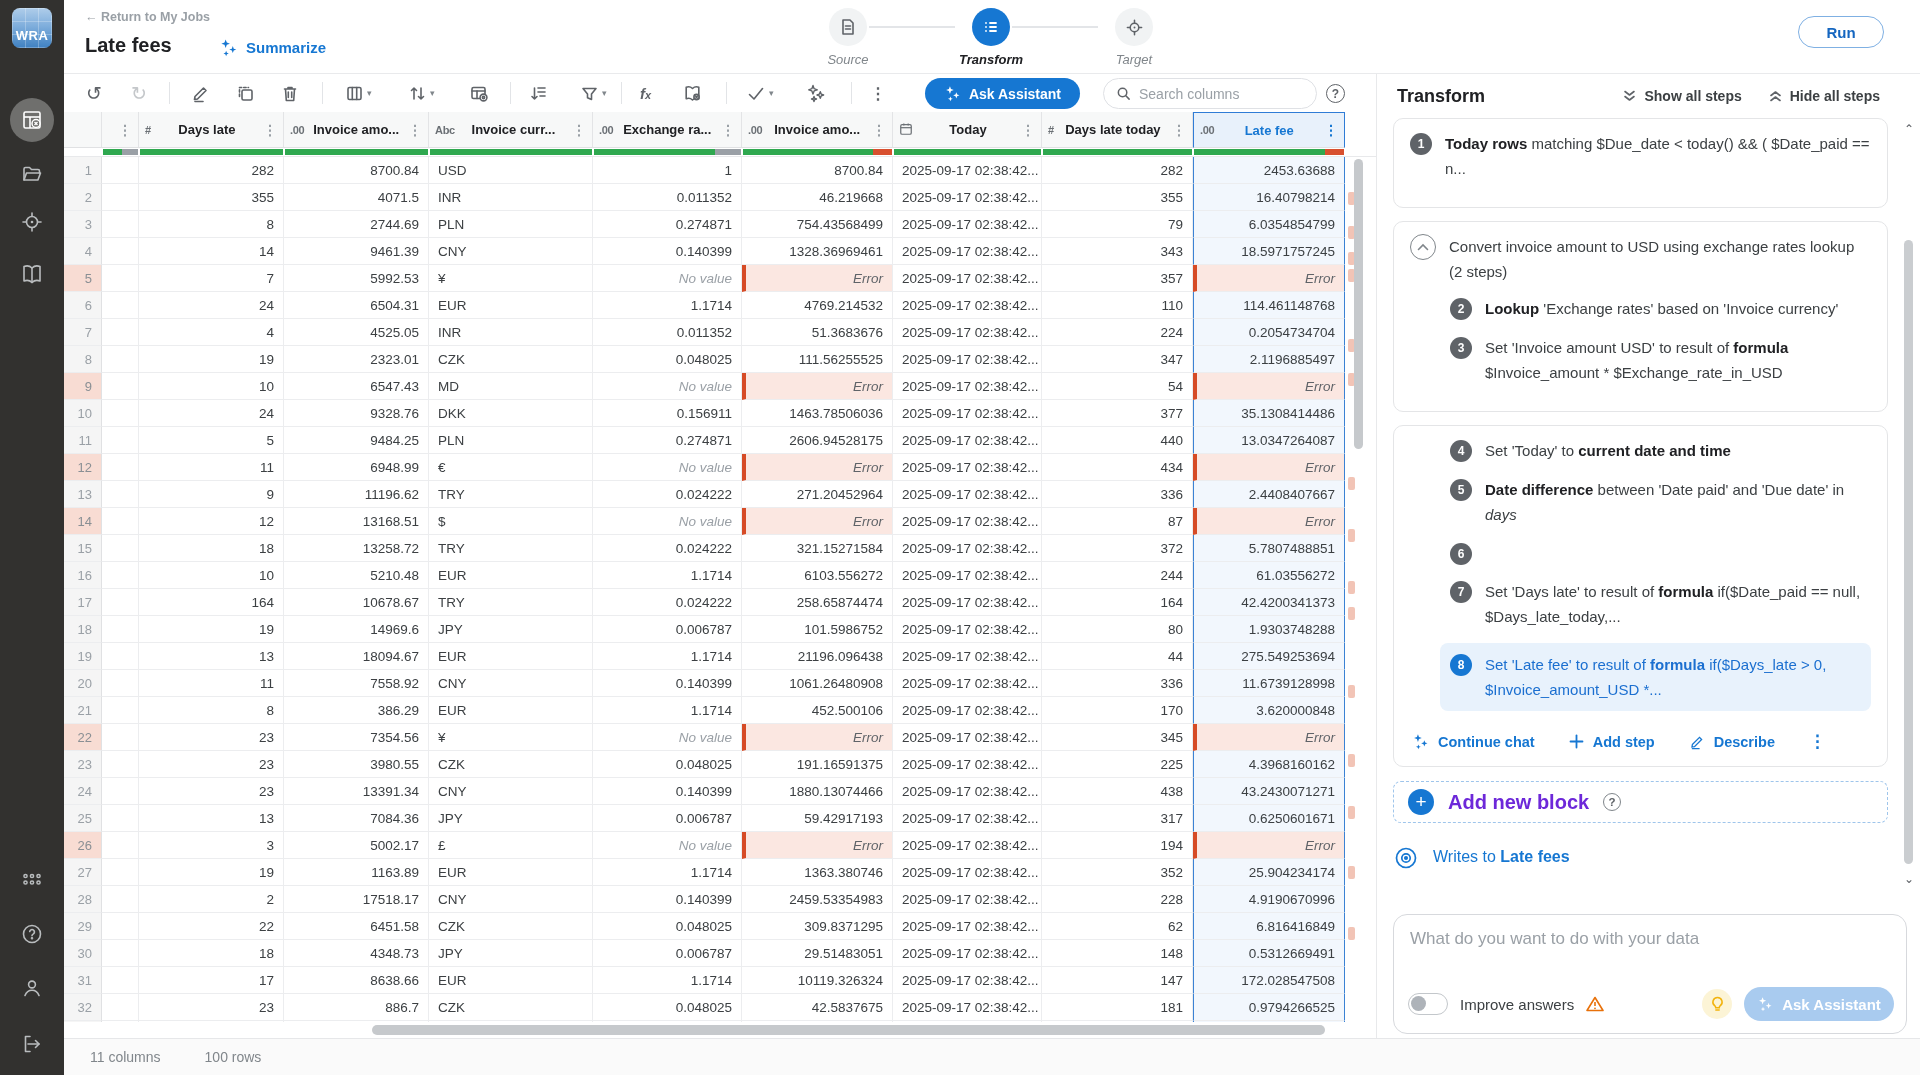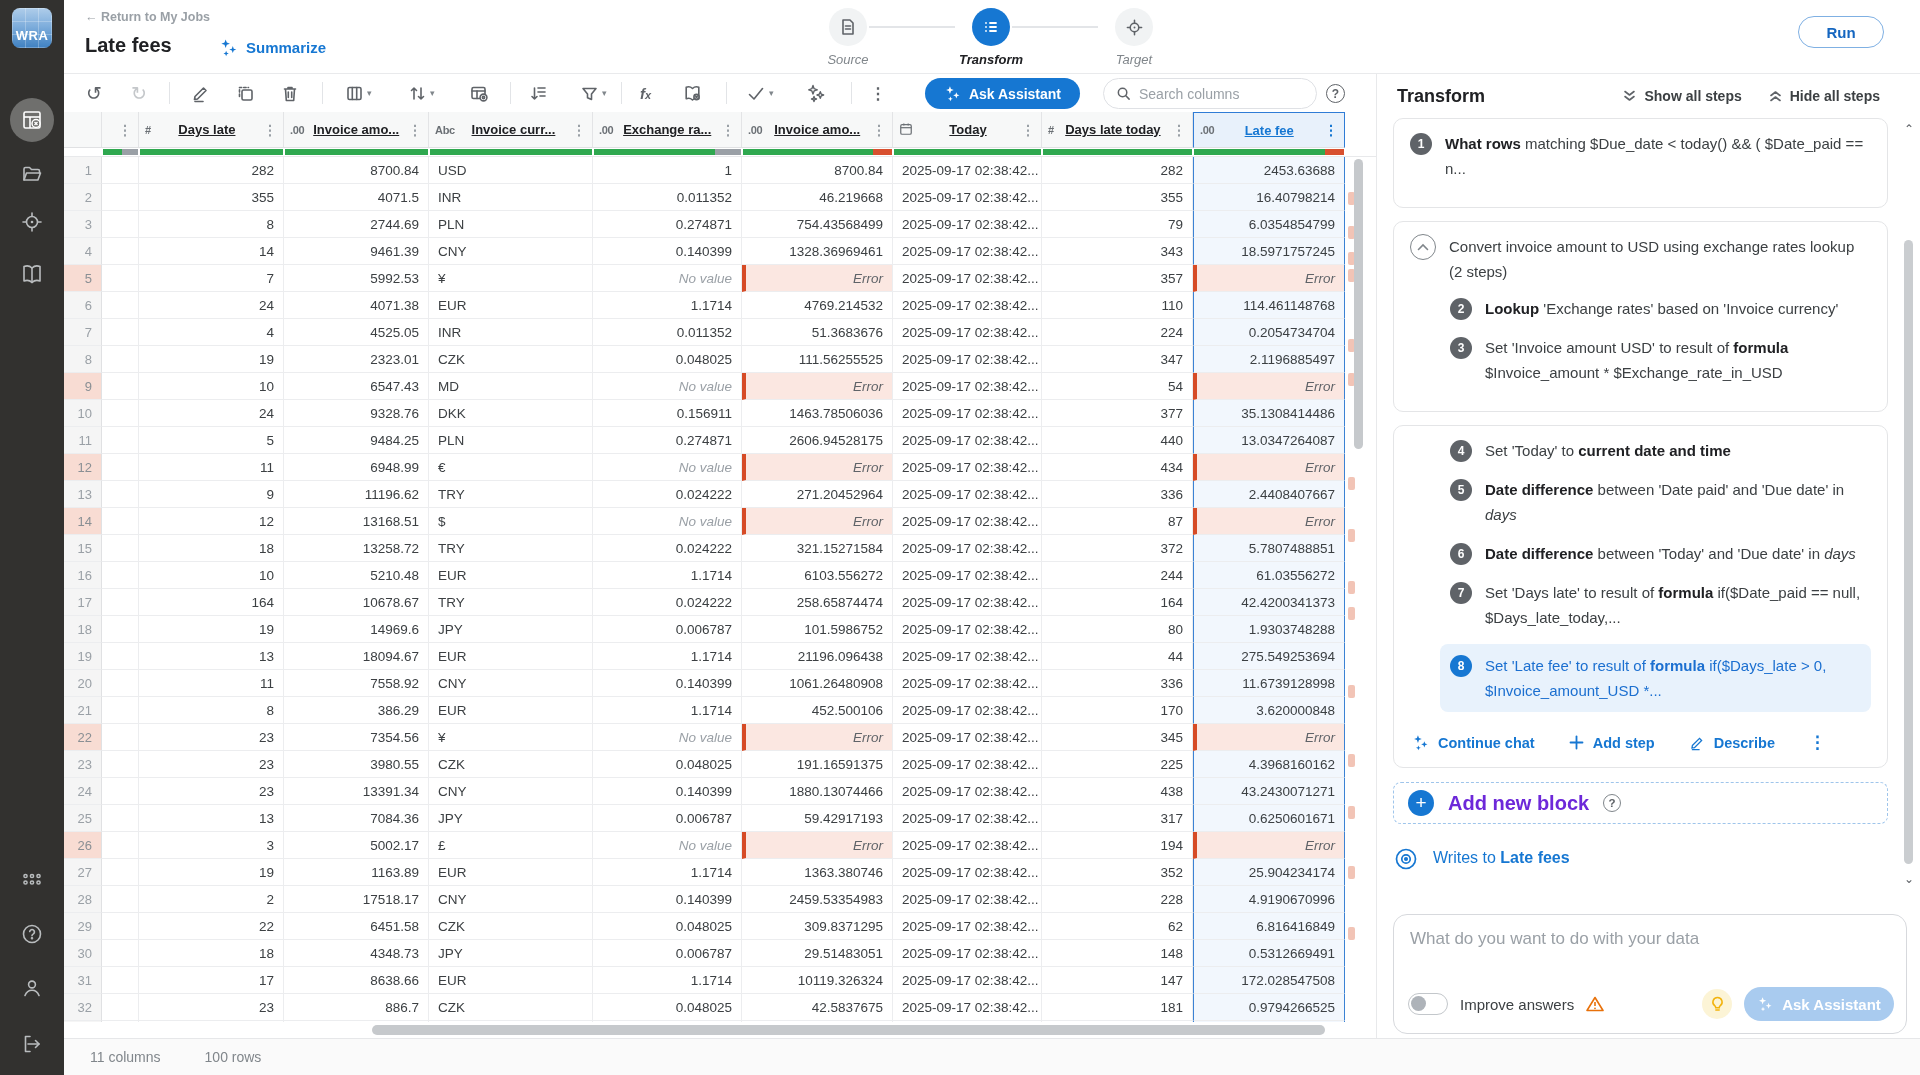--- a/index.html
+++ b/index.html
@@ -59,21 +59,21 @@
   .help-circ { position:absolute; left:1262px; top:10px; width:19px; height:19px; border-radius:50%;
     border:1.6px solid #5F6368; color:#5F6368; font-size:12px; font-weight:700; display:flex;
     align-items:center; justify-content:center; }
 
   
   .grid { position:absolute; left:0; top:38px; width:1312px; height:910px; overflow:hidden; }
   .h-row { display:flex; height:36px; }
   .h-cell { background:#F7F8F8; border-right:1px solid #E3E4E6; border-bottom:1px solid #E0E1E3;
     display:flex; align-items:center; padding:0 6px; font-size:13px; color:#202124; font-weight:700; position:relative; }
   .h-type { color:#6B7075; font-size:11px; font-weight:700; letter-spacing:-0.3px; margin-right:2px; white-space:nowrap; }
-  .h-label { flex:1; text-align:center; white-space:nowrap; overflow:hidden; text-overflow:ellipsis;text-decoration:underline; }
+  .h-label { flex:1; text-align:center; white-space:nowrap; overflow:hidden; text-overflow:ellipsis; }
   .h-kebab { color:#9AA0A6; font-size:14px; font-weight:bold; padding-left:2px; }
   .h-cell.selected { background:#E8F1FB; border-top:1.5px solid #2F7CD6; border-left:1.5px solid #2F7CD6;
     border-right:1.5px solid #2F7CD6; }
   .h-cell.selected .h-label { color:#1677D2; }
   .h-cell.selected .h-kebab { color:#1677D2; }
   .bar-row { display:flex; height:9px; border-bottom:1px solid #E8E9EB; background:#fff; }
   .bar-cell { height:9px; padding:1px 1px 2px 1px; display:flex; }
   .seg { height:6px; }
   .seg-green { background:#2FA84F; }
   .seg-gray { background:#9AA0A6; }
@@ -549,21 +549,21 @@
         <div class="cell novalue" style="width: 149px;">No value</div>
         <div class="cell errcell" style="width: 151px;">Error</div>
         <div class="cell" style="width: 149px;">2025-09-17 02:38:42...</div>
         <div class="cell num" style="width: 151px;">357</div>
         <div class="cell errcell selcol" style="width: 152px;">Error</div>
       </div>
       <div class="t-row">
         <div class="cell rownum" style="width: 38px;">6</div>
         <div class="cell" style="width: 37px;"></div>
         <div class="cell num" style="width: 145px;">24</div>
-        <div class="cell num" style="width: 145px;">4071.38</div>
+        <div class="cell num" style="width: 145px;">6504.31</div>
         <div class="cell" style="width: 164px;">EUR</div>
         <div class="cell num" style="width: 149px;">1.1714</div>
         <div class="cell num" style="width: 151px;">4769.214532</div>
         <div class="cell" style="width: 149px;">2025-09-17 02:38:42...</div>
         <div class="cell num" style="width: 151px;">110</div>
         <div class="cell num selcol" style="width: 152px;">114.461148768</div>
       </div>
       <div class="t-row">
         <div class="cell rownum" style="width: 38px;">7</div>
         <div class="cell" style="width: 37px;"></div>
@@ -935,21 +935,21 @@
         </svg>
       <span>Hide all steps</span>
     </div>
   </div>
 
   <div class="rp-scroll" id="cards">
       <div class="card">
         <div class="">
           <div class="step-row">
             <div class="step-num">1</div>
-            <div class="step-text"><span><b>What rows</b></span><span> matching $Due_date &lt; today() &amp;&amp; ( $Date_paid == n...</span></div>
+            <div class="step-text"><span><b>Today rows</b></span><span> matching $Due_date &lt; today() &amp;&amp; ( $Date_paid == n...</span></div>
           </div>
         </div>
       </div>
       <div class="card">
         <div class="g-head">
           <div class="collapse-circ">
             <svg width="12" height="8" viewBox="0 0 12 8">
               <path d="M1.5 6.5 L6 2 L10.5 6.5" fill="none" stroke="#80868B" stroke-width="1.6" stroke-linecap="round"></path>
             </svg>
           </div>
@@ -971,21 +971,20 @@
           <div class="step-row">
             <div class="step-num">4</div>
             <div class="step-text"><span>Set 'Today' to </span><span><b>current date and time</b></span></div>
           </div>
           <div class="step-row">
             <div class="step-num">5</div>
             <div class="step-text"><span><b>Date difference</b></span><span> between 'Date paid' and 'Due date' in </span><span><i>days</i></span></div>
           </div>
           <div class="step-row">
             <div class="step-num">6</div>
-            <div class="step-text"><span><b>Date difference</b></span><span> between 'Today' and 'Due date' in </span><span><i>days</i></span></div>
           </div>
           <div class="step-row">
             <div class="step-num">7</div>
             <div class="step-text"><span>Set 'Days late' to result of </span><span><b>formula</b></span><span> if($Date_paid == null, $Days_late_today,...</span></div>
           </div>
           <div class="step-row step-hl">
             <div class="step-num">8</div>
             <div class="step-text"><span>Set 'Late fee' to result of </span><span><b>formula</b></span><span> if($Days_late &gt; 0, $Invoice_amount_USD *...</span></div>
           </div>
         </div>

